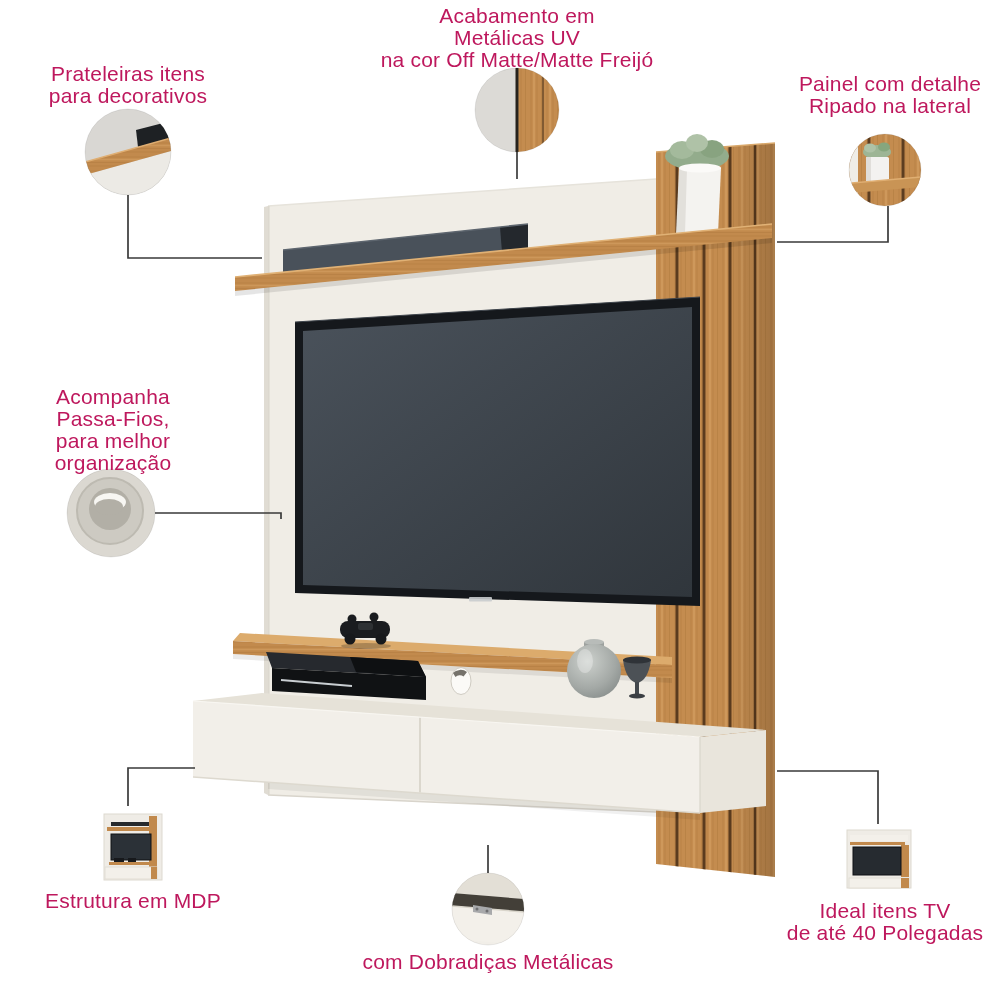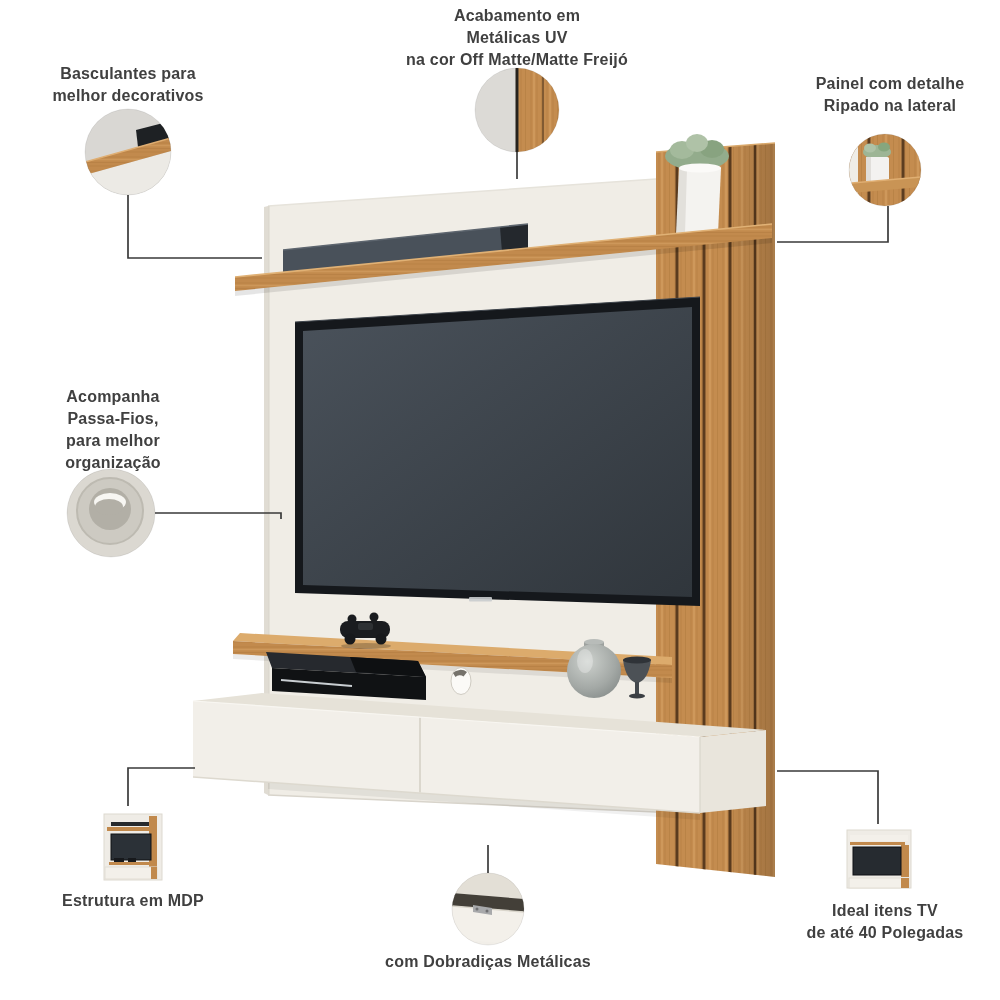--- a/index.html
+++ b/index.html
@@ -1,19 +1,19 @@
 <!DOCTYPE html>
 <html><head>
 <meta charset="utf-8">
 <style>
   html,body{margin:0;padding:0;background:#ffffff;}
   body{width:1000px;height:1000px;overflow:hidden;}
   .stage{position:relative;width:1000px;height:1000px;font-family:"Liberation Sans",sans-serif;background:#ffffff;}
   .stage svg{position:absolute;left:0;top:0;}
-  .label{position:absolute;text-align:center;font-weight:bold;font-size:16px;line-height:22px;color:#404040;letter-spacing:.2px;white-space:nowrap;}
+  .label{position:absolute;text-align:center;font-weight:normal;font-size:21px;line-height:22px;color:#be185d;letter-spacing:.2px;white-space:nowrap;}
 </style>
 </head>
 <body>
 
 <div class="stage">
 
 <svg width="1000" height="1000" viewBox="0 0 1000 1000">
   <defs>
     <pattern id="woodV" width="16" height="60" patternUnits="userSpaceOnUse">
       <rect width="16" height="60" fill="#c48c4f"></rect>
@@ -253,22 +253,22 @@
   </g>
 </svg>
 
   <div class="label" style="left:327px;top:5px;width:380px;">
     <div>Acabamento em</div>
     <div>Metálicas UV</div>
     <div>na cor Off Matte/Matte Freijó</div>
   </div>
 
   <div class="label" style="left:18px;top:63px;width:220px;">
-    <div>Basculantes para</div>
-    <div>melhor decorativos</div>
+    <div>Prateleiras itens</div>
+    <div>para decorativos</div>
   </div>
 
   <div class="label" style="left:780px;top:73px;width:220px;">
     <div>Painel com detalhe</div>
     <div>Ripado na lateral</div>
   </div>
 
   <div class="label" style="left:23px;top:386px;width:180px;">
     <div>Acompanha</div>
     <div>Passa-Fios,</div>

